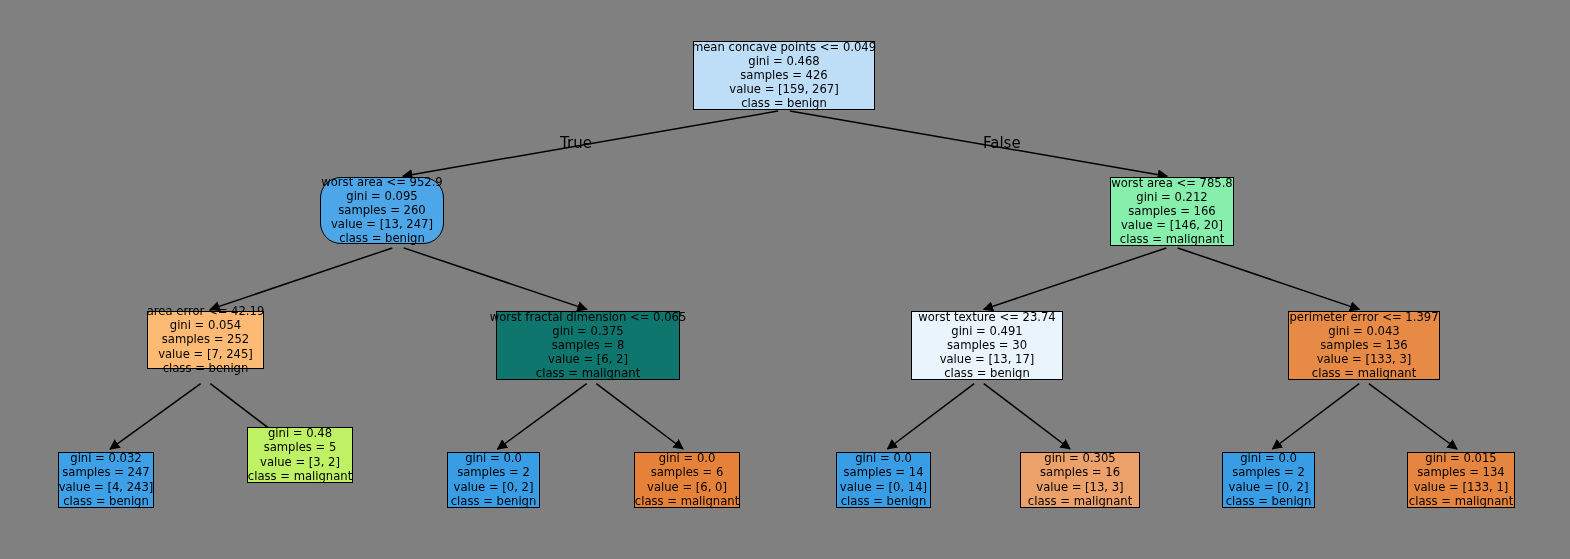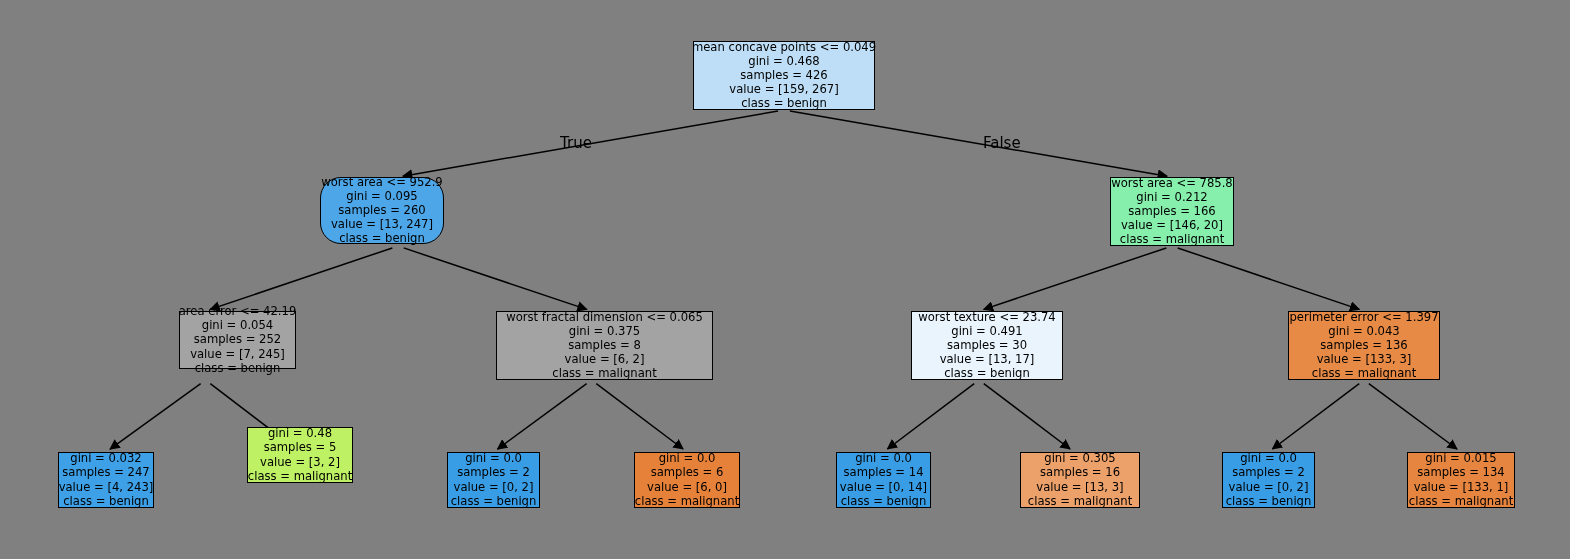--- a/index.html
+++ b/index.html
@@ -77,28 +77,28 @@
         <span class="ln">value = [13, 247]</span>
         <span class="ln">class = benign</span>
       </div>
       <div class="node" style="left: 1110px; top: 177px; width: 124px; height: 69px; background: #86efac;">
         <span class="ln">worst area &lt;= 785.8</span>
         <span class="ln">gini = 0.212</span>
         <span class="ln">samples = 166</span>
         <span class="ln">value = [146, 20]</span>
         <span class="ln">class = malignant</span>
       </div>
-      <div class="node" style="left: 147px; top: 311px; width: 117px; height: 58px; background: #a3a3a3; margin-left: 32px;">
+      <div class="node" style="left: 147px; top: 311px; width: 117px; height: 58px; background: #fdba74;">
         <span class="ln">area error &lt;= 42.19</span>
         <span class="ln">gini = 0.054</span>
         <span class="ln">samples = 252</span>
         <span class="ln">value = [7, 245]</span>
         <span class="ln">class = benign</span>
       </div>
-      <div class="node" style="left: 496px; top: 311px; width: 217px; height: 69px; background: #a3a3a3;">
+      <div class="node" style="left: 496px; top: 311px; width: 184px; height: 69px; background: #0f766e;">
         <span class="ln">worst fractal dimension &lt;= 0.065</span>
         <span class="ln">gini = 0.375</span>
         <span class="ln">samples = 8</span>
         <span class="ln">value = [6, 2]</span>
         <span class="ln">class = malignant</span>
       </div>
       <div class="node" style="left: 911px; top: 311px; width: 152px; height: 69px; background: rgb(233, 244, 252);">
         <span class="ln">worst texture &lt;= 23.74</span>
         <span class="ln">gini = 0.491</span>
         <span class="ln">samples = 30</span>

